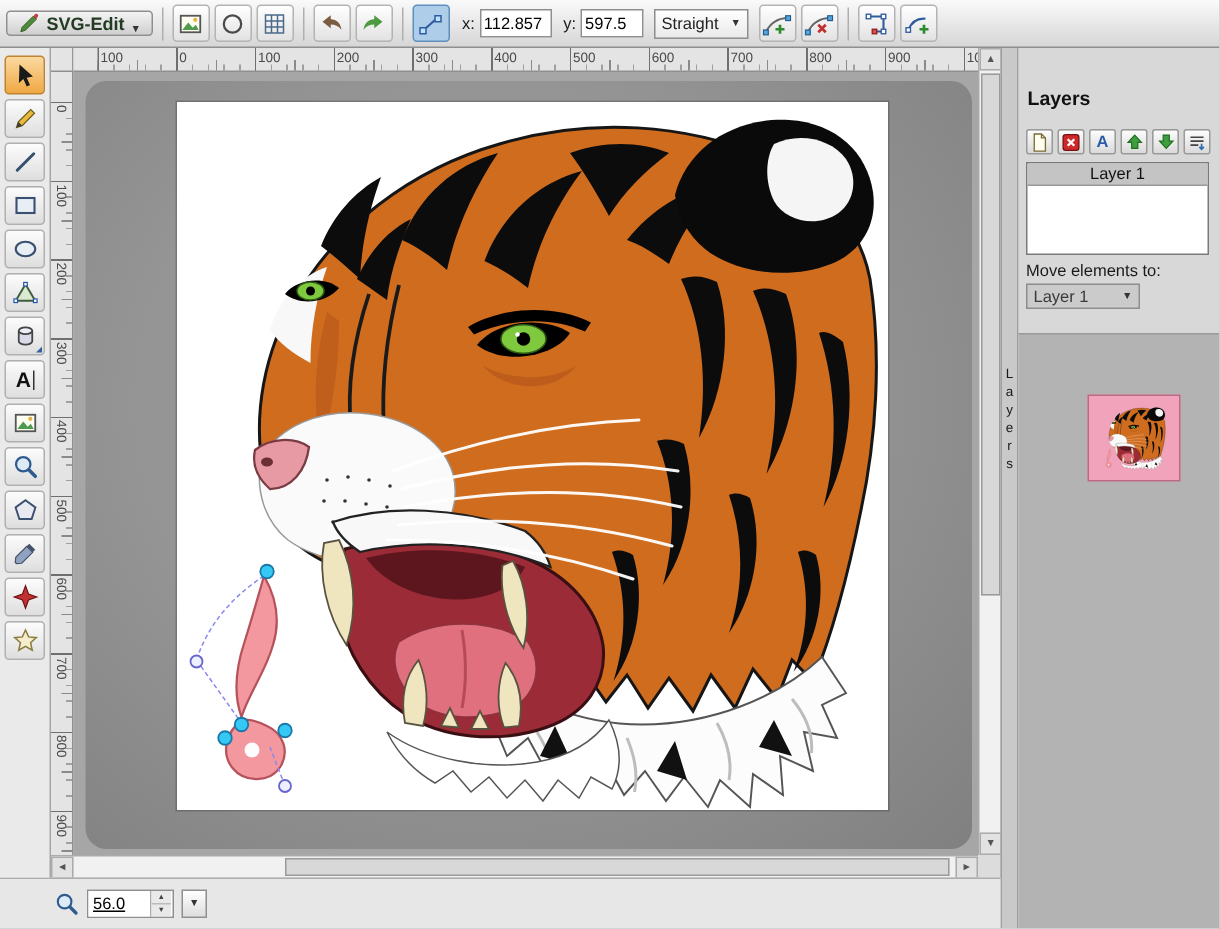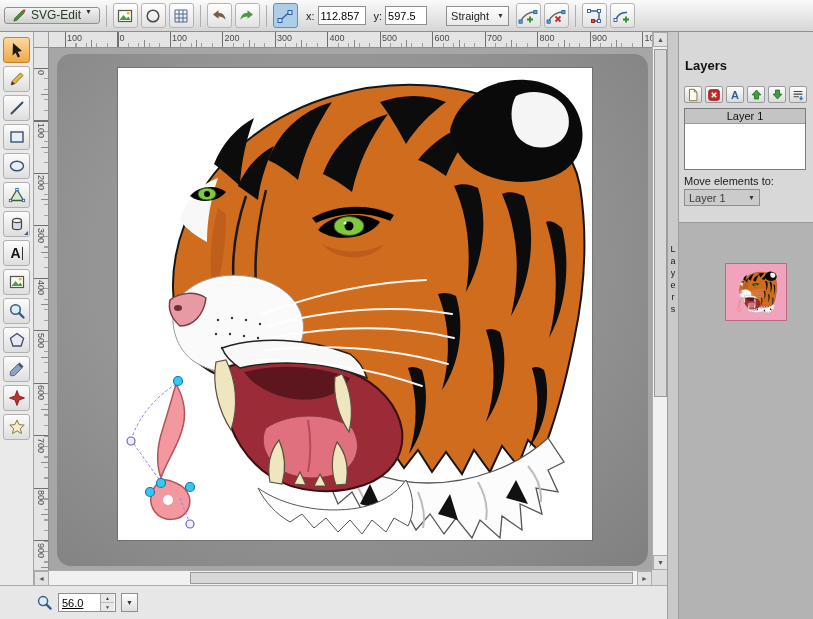--- a/index.html
+++ b/index.html
@@ -3,34 +3,34 @@
 <meta charset="utf-8">
 <style>
   * { margin:0; padding:0; box-sizing:border-box; }
   body { font-family:"Liberation Sans", sans-serif; background:#fff; }
   .app { position:relative; width:813px; height:619px; background:#D2D2D2; overflow:hidden; font-size:11px; color:#222; }
 
   
   .top-toolbar { position:absolute; left:0; top:0; width:813px; height:32px;
     background:linear-gradient(#FAFAFA,#D6D6D6); border-bottom:1px solid #8F8F8F;
     display:flex; align-items:center; gap:3px; padding:0 4px; z-index:5; }
-  .logo-btn { height:17px; display:flex; align-items:flex-start; gap:4px; padding:0 7px;
+  .logo-btn { height:17px; display:flex; align-items:flex-end; gap:4px; padding:0 7px;
     border:1px solid #8F8F8F; border-radius:3px; background:linear-gradient(#F4F4F4,#CFCFCF);
-    font-weight:normal; font-size:12px; color:#233A23; }
+    font-weight:bold; font-size:12px; color:#233A23; }
   .caret { font-size:7px; color:#333; line-height:1; }
   .tb-sep { width:1px; height:22px; background:#AFAFAF; margin:0 3px; }
   .tb-btn { width:25px; height:25px; border:1px solid #B4B4B4; border-radius:3px;
     background:linear-gradient(#FFFFFF,#E2E2E2); display:flex; align-items:center; justify-content:center; }
   .tb-btn.active { background:#AECDE8; border-color:#5E8FBF; }
   .coord-label { margin-left:5px; color:#1A1A1A; }
   .coord-input { width:48px; height:19px; border:1px solid #8F8F8F; background:#fff;
     font:11px "Liberation Sans",sans-serif; padding:0 2px; }
   .coord-input.y { width:42px; }
   .select-box { height:20px; border:1px solid #8F8F8F; background:linear-gradient(#fff,#E9E9E9);
-    display:flex; align-items:center; padding:0 4px; gap:8px; margin-left:16px; }
+    display:flex; align-items:center; padding:0 4px; gap:8px; margin-left:4px; }
 
   
   .left-toolbar { position:absolute; left:0; top:32px; width:34px; height:553px; background:#EAEAEA;
     border-right:1px solid #A6A6A6; display:flex; flex-direction:column; align-items:center;
     padding-top:5px; gap:3px; z-index:4; }
   .tool-btn { position:relative; width:27px; height:26px; border:1px solid #B0B0B0; border-radius:3px;
     background:linear-gradient(#FCFCFC,#DEDEDE); display:flex; align-items:center; justify-content:center; }
   .tool-btn.selected { background:linear-gradient(#FBD9A0,#F0A844); border-color:#C08430; }
   .flyout-arrow { position:absolute; right:1px; bottom:1px; width:0; height:0;
     border-left:4px solid transparent; border-bottom:4px solid #35629A; }

